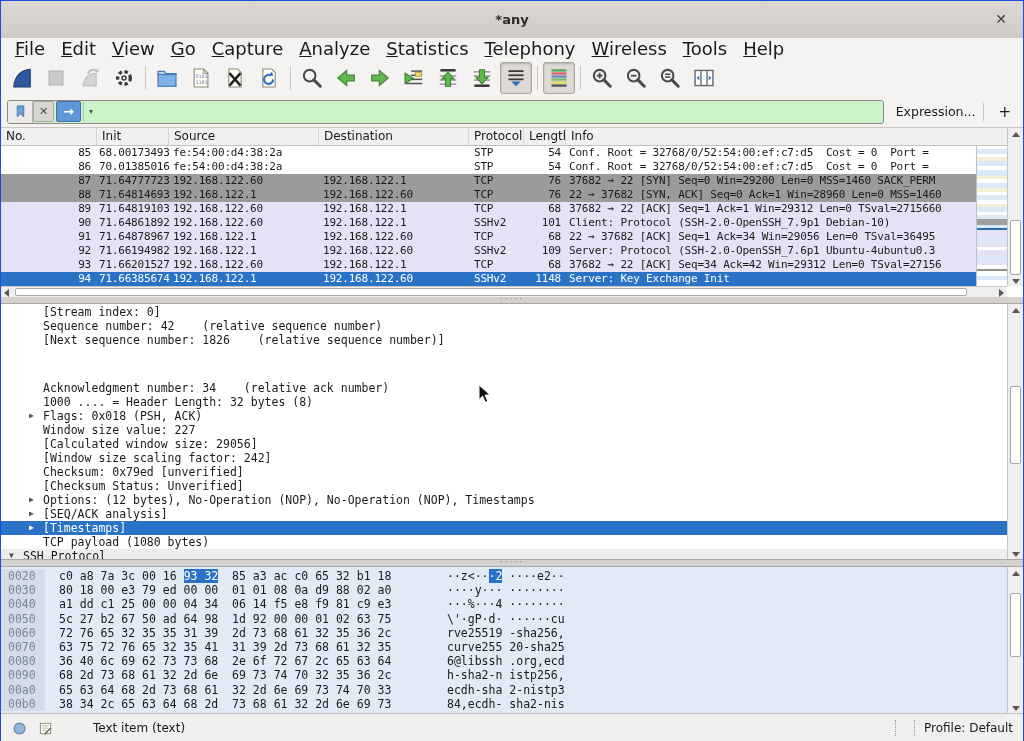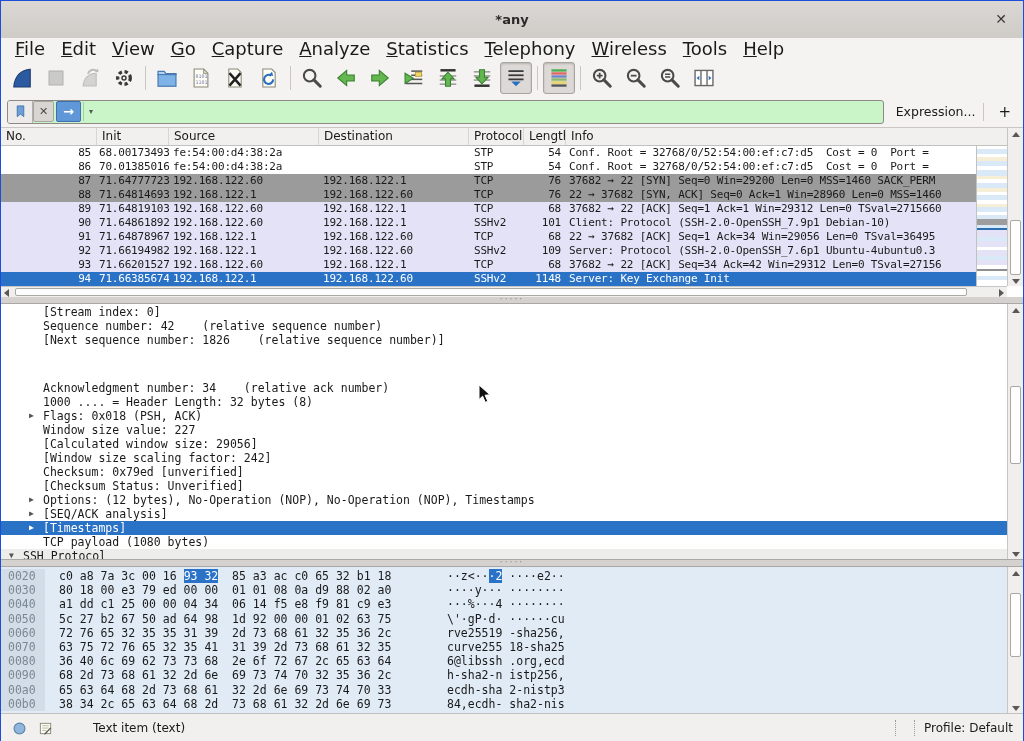--- a/index.html
+++ b/index.html
@@ -423,21 +423,21 @@
 
   <div class="splitter" style="top:559px;">·····</div>
 
   <div class="hexpane">
     <div class="hx-rows">
         <div class="hx-row"><span class="hx-off">0020</span><span class="hx-hex">c0 a8 7a 3c 00 16 <span class="hl">93 32</span>  85 a3 ac c0 65 32 b1 18</span><span class="hx-ascii">··z&lt;··<span class="hl">·2</span> ····e2··</span></div>
         <div class="hx-row"><span class="hx-off">0030</span><span class="hx-hex">80 18 00 e3 79 ed 00 00  01 01 08 0a d9 88 02 a0</span><span class="hx-ascii">····y··· ········</span></div>
         <div class="hx-row"><span class="hx-off">0040</span><span class="hx-hex">a1 dd c1 25 00 00 04 34  06 14 f5 e8 f9 81 c9 e3</span><span class="hx-ascii">···%···4 ········</span></div>
         <div class="hx-row"><span class="hx-off">0050</span><span class="hx-hex">5c 27 b2 67 50 ad 64 98  1d 92 00 00 01 02 63 75</span><span class="hx-ascii">\'·gP·d· ······cu</span></div>
         <div class="hx-row"><span class="hx-off">0060</span><span class="hx-hex">72 76 65 32 35 35 31 39  2d 73 68 61 32 35 36 2c</span><span class="hx-ascii">rve25519 -sha256,</span></div>
-        <div class="hx-row"><span class="hx-off">0070</span><span class="hx-hex">63 75 72 76 65 32 35 41  31 39 2d 73 68 61 32 35</span><span class="hx-ascii">curve255 18-sha25</span></div>
+        <div class="hx-row"><span class="hx-off">0070</span><span class="hx-hex">63 75 72 76 65 32 35 41  31 39 2d 73 68 61 32 35</span><span class="hx-ascii">curve255 20-sha25</span></div>
         <div class="hx-row"><span class="hx-off">0080</span><span class="hx-hex">36 40 6c 69 62 73 73 68  2e 6f 72 67 2c 65 63 64</span><span class="hx-ascii">6@libssh .org,ecd</span></div>
         <div class="hx-row"><span class="hx-off">0090</span><span class="hx-hex">68 2d 73 68 61 32 2d 6e  69 73 74 70 32 35 36 2c</span><span class="hx-ascii">h-sha2-n istp256,</span></div>
         <div class="hx-row"><span class="hx-off">00a0</span><span class="hx-hex">65 63 64 68 2d 73 68 61  32 2d 6e 69 73 74 70 33</span><span class="hx-ascii">ecdh-sha 2-nistp3</span></div>
         <div class="hx-row"><span class="hx-off">00b0</span><span class="hx-hex">38 34 2c 65 63 64 68 2d  73 68 61 32 2d 6e 69 73</span><span class="hx-ascii">84,ecdh- sha2-nis</span></div>
       </div>
     <div class="vscroll hx-vscroll">
       <div class="arr up"></div>
       <div class="sb-thumb" style="top:18%;height:42%;"></div>
       <div class="arr down abs-bottom"></div>
     </div>

